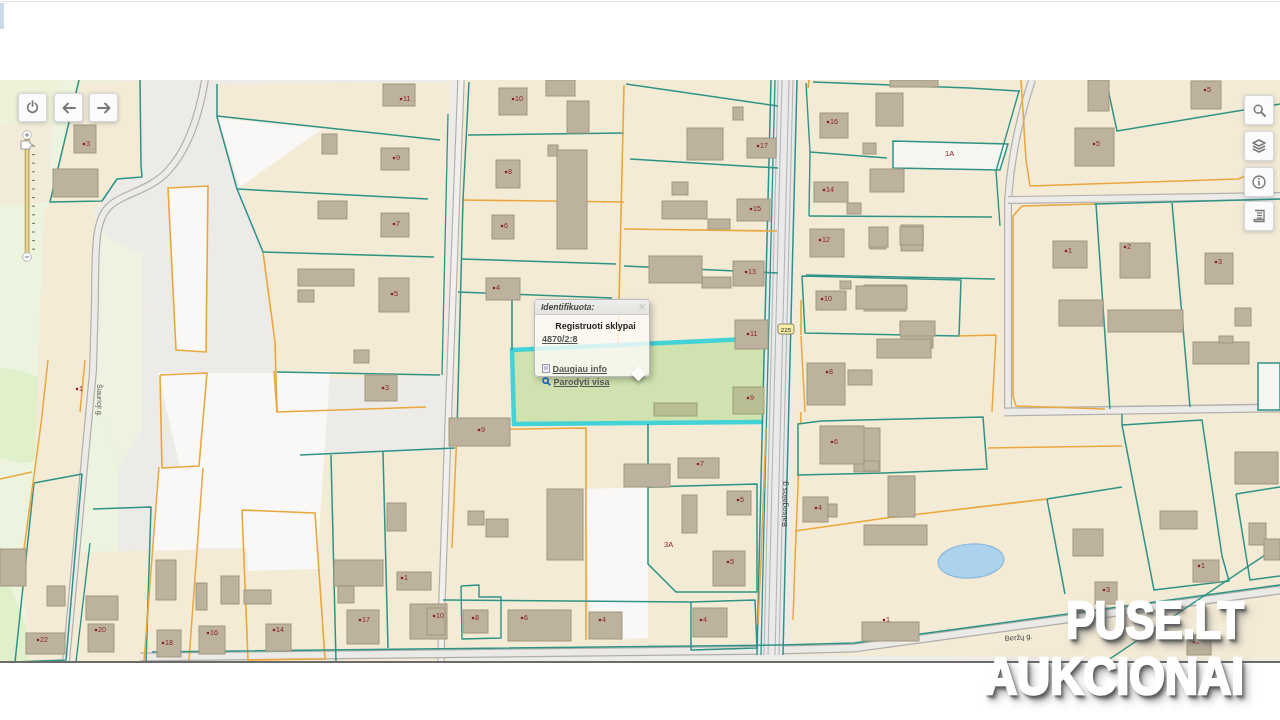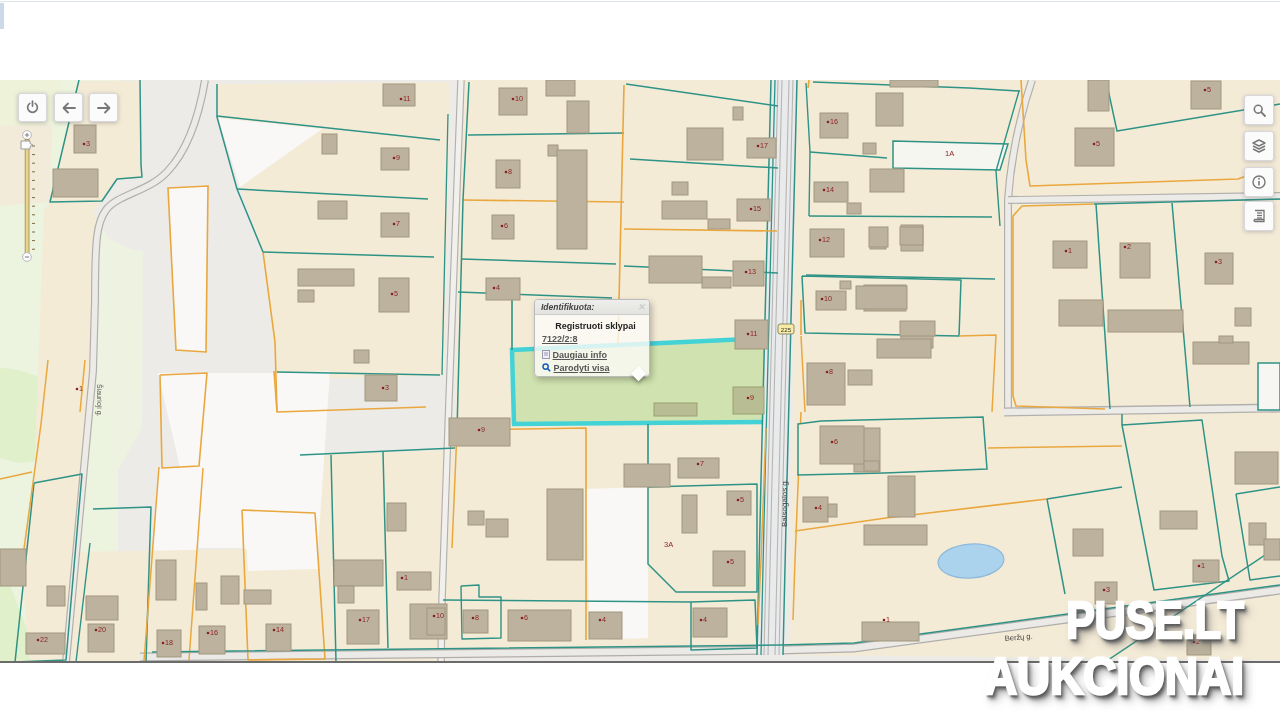--- a/index.html
+++ b/index.html
@@ -456,22 +456,22 @@
 <line x1="6" y1="7.5" x2="11" y2="7.5"></line>
         <line x1="6" y1="10" x2="11" y2="10"></line>
       </g>
     </svg>
   </div>
 
 <div id="popup">
  <div id="pophead">Identifikuota:<span id="popx">✕</span></div>
  <div id="popbody">
    <div style="font-weight:bold;text-align:center;">Registruoti sklypai</div>
-   <div style="margin-top:3px;"><span class="poplink">7122/2:8</span></div>
-   <div style="margin-top:6px;font-size:9px;"><svg width="8" height="9" viewBox="0 0 8 9" style="vertical-align:-1px">
+   <div style="margin-top:3px;"><span class="poplink">4870/2:8</span></div>
+   <div style="margin-top:20px;font-size:9px;"><svg width="8" height="9" viewBox="0 0 8 9" style="vertical-align:-1px">
           <rect x="0.5" y="0.5" width="7" height="8" fill="#eef" stroke="#99a" stroke-width="1"></rect>
           <line x1="2" y1="3" x2="6" y2="3" stroke="#99a"></line>
           <line x1="2" y1="5" x2="6" y2="5" stroke="#99a"></line>
         </svg> <span class="poplink">Daugiau info</span></div>
    <div style="margin-top:3px;font-size:9px;"><svg width="9" height="9" viewBox="0 0 9 9" style="vertical-align:-1px">
           <circle cx="3.6" cy="3.6" r="2.6" fill="none" stroke="#1b5eb8" stroke-width="1.5"></circle>
           <line x1="5.6" y1="5.6" x2="8.2" y2="8.2" stroke="#1b5eb8" stroke-width="1.6"></line>
         </svg> <span class="poplink">Parodyti visa</span></div>
  </div>
 </div>

